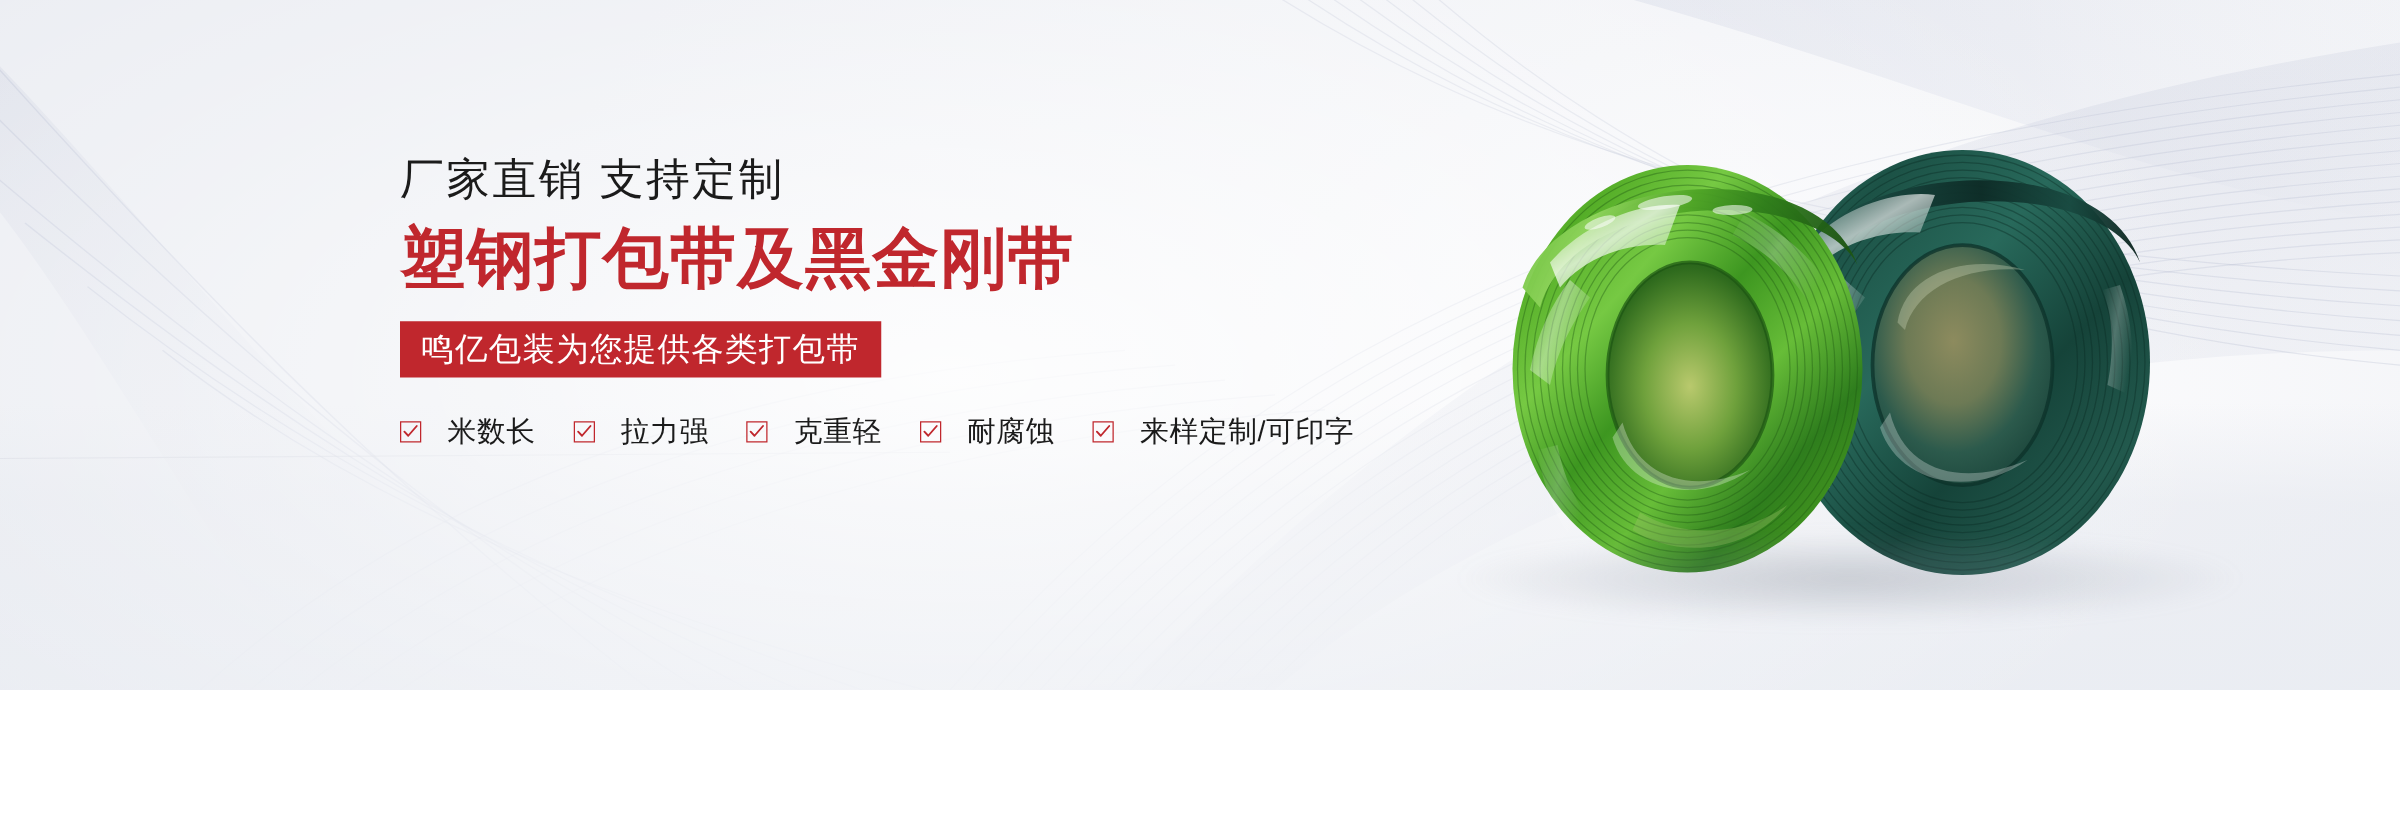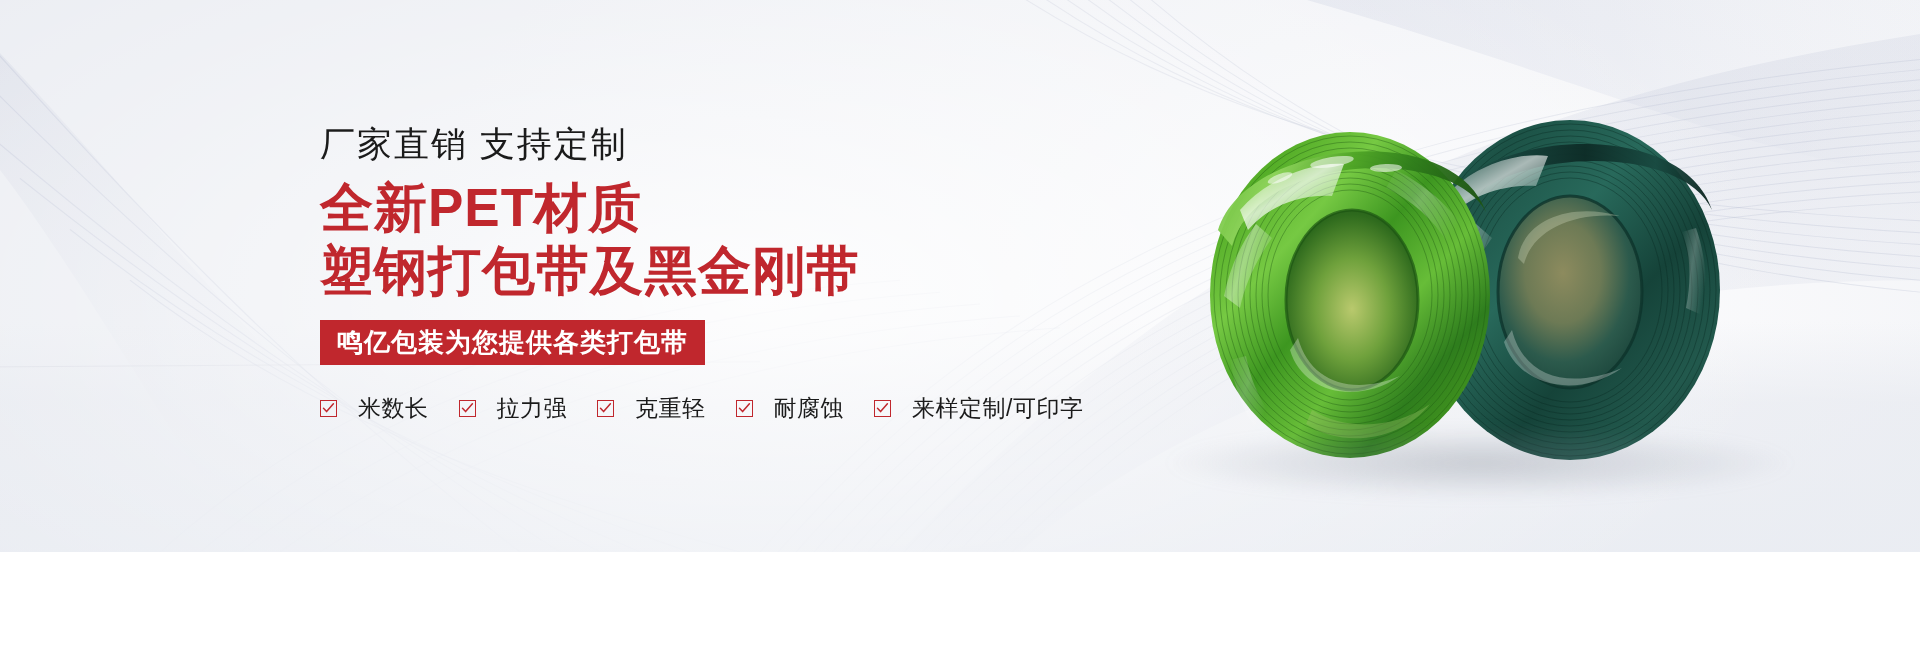--- a/index.html
+++ b/index.html
@@ -60,21 +60,21 @@
     display:flex;
     align-items:stretch;
     margin-top:20px;
     width:fit-content;
     height:45px;
   }
   .tagline-red{
     background:#c0272d;
     color:#ffffff;
     font-size:26px;
-    font-weight:700;
+    font-weight:400;
     letter-spacing:1px;
     display:flex;
     align-items:center;
     padding:0 17px;
     white-space:nowrap;
   }
   .tagline-white{
     background:#ffffff;
     color:#111111;
     font-size:26px;
@@ -344,21 +344,20 @@
 
         <path d="M212,350 C248,372 296,368 330,344 C300,382 242,388 206,364 Z" fill="#9fc46b" opacity=".35"></path>
       </g>
     </svg>
   </div>
 
   <div class="copy">
 
     <p class="eyebrow">厂家直销 支持定制</p>
 
-    <h1 class="headline">全新PET材质</h1>
     <h1 class="headline headline-2">塑钢打包带及黑金刚带</h1>
 
     <div class="tagline-row">
       <div class="tagline-red">鸣亿包装为您提供各类打包带</div>
     </div>
 
     <div class="features">
 
       <div class="feature">
         <span class="cbox">

